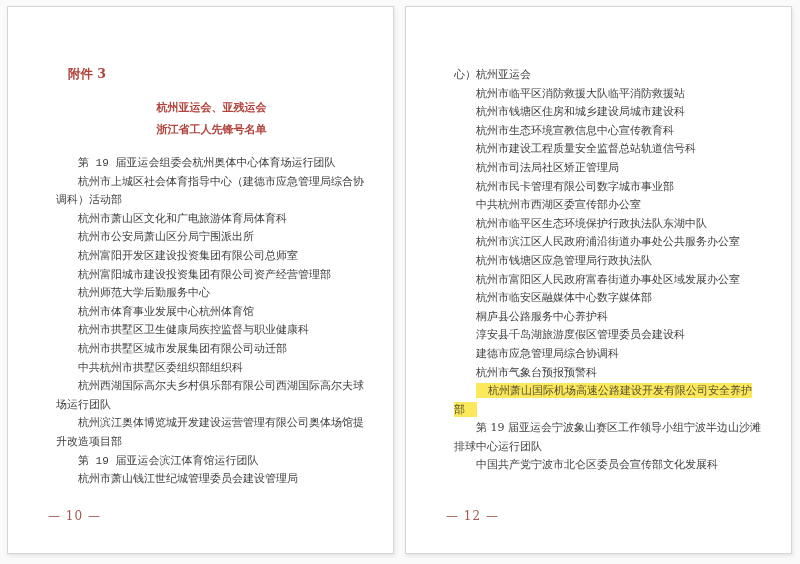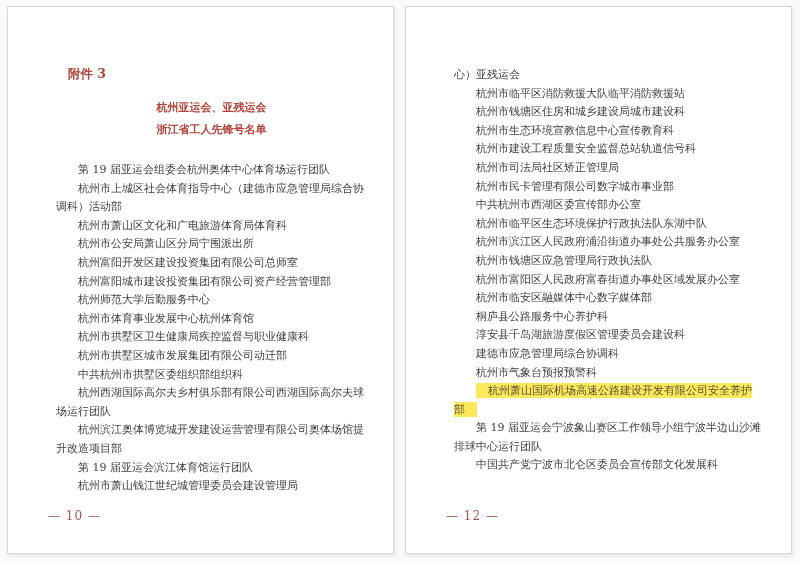--- a/index.html
+++ b/index.html
@@ -23,21 +23,21 @@
   .doc-title{
     margin-top:14px;text-align:center;font-weight:bold;
     font-size:11px;line-height:22px;color:var(--accent,#b2423a);
   }
   .list{color:var(--body,#3f3e3e);}
   .list p{
     margin:0;text-indent:2em;font-size:11px;line-height:18.6px;
     word-break:break-all;
   }
   .list p.continuation{text-indent:0;}
-  .list-left{margin-top:20px;}
+  .list-left{margin-top:13px;font-family:Liberation Mono, monospace;}
   .list-right{margin-top:59px;}
   mark{
     background:var(--hl,#fbe95b);color:var(--hltext,#5a5134);
     padding:1px 12px;
     margin-top:44px;
   }
   .page-number{
     position:absolute;left:40px;bottom:30px;
     font-size:12px;letter-spacing:1px;color:var(--pagenum,#a2574f);
   }
@@ -69,21 +69,21 @@
         <p>第 19 届亚运会滨江体育馆运行团队</p>
         <p>杭州市萧山钱江世纪城管理委员会建设管理局</p>
       </div>
   </div>
   <div class="page-number">— 10 —</div>
 </div>
 
 <div class="page page-right">
   <div class="content">
     <div class="list list-right">
-        <p class="continuation">心）亚残运会</p>
+        <p class="continuation">心）杭州亚运会</p>
         <p>杭州市临平区消防救援大队临平消防救援站</p>
         <p>杭州市钱塘区住房和城乡建设局城市建设科</p>
         <p>杭州市生态环境宣教信息中心宣传教育科</p>
         <p>杭州市建设工程质量安全监督总站轨道信号科</p>
         <p>杭州市司法局社区矫正管理局</p>
         <p>杭州市民卡管理有限公司数字城市事业部</p>
         <p>中共杭州市西湖区委宣传部办公室</p>
         <p>杭州市临平区生态环境保护行政执法队东湖中队</p>
         <p>杭州市滨江区人民政府浦沿街道办事处公共服务办公室</p>
         <p>杭州市钱塘区应急管理局行政执法队</p>

